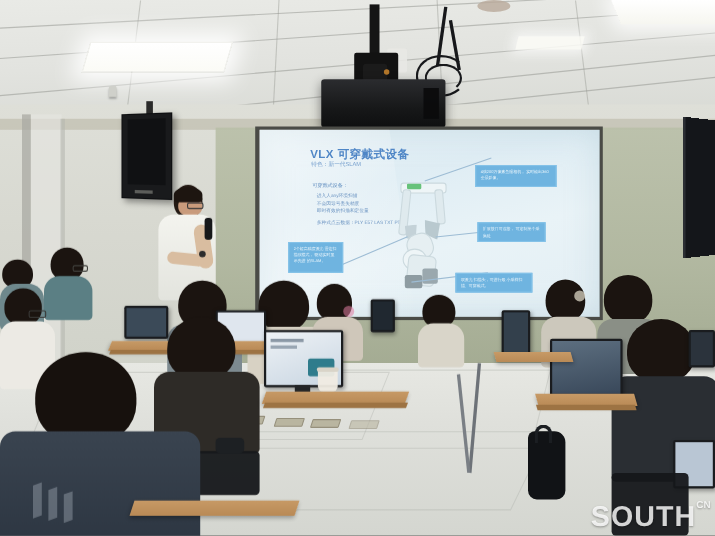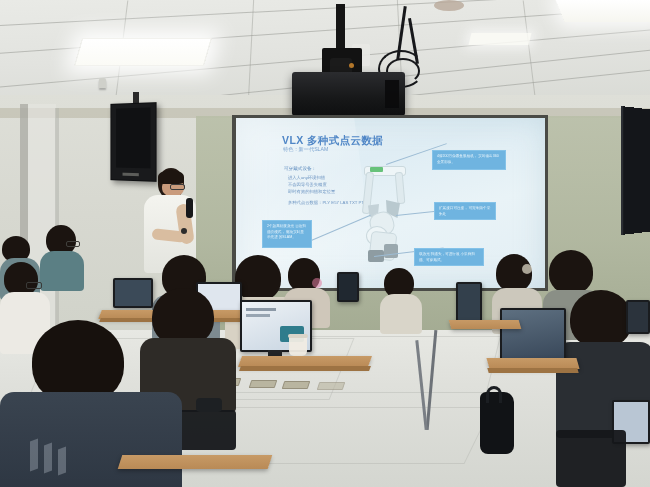--- a/index.html
+++ b/index.html
@@ -164,21 +164,21 @@
   <div class="abs" id="proj-head"></div>
   <div class="abs" id="proj-lensbox"></div>
   <div class="abs" id="proj-dot"></div>
   <div class="abs" id="proj-body"></div>
   <div class="abs" id="proj-vent"></div>
 
   <div class="abs" id="screenframe"></div>
   <div class="abs soft" id="screen">
     <div class="glare"></div>
 
-    <div class="abs" id="slide-title">VLX 多种式点云数据</div>
+    <div class="abs" id="slide-title">VLX 可穿戴式设备</div>
     <div class="abs" id="slide-sub">特色：新一代SLAM</div>
     <div class="abs" id="bullet-head">可穿戴式设备：</div>
 
     <div class="bullet" style="left:52px;top:57px;">进入人any环境扫描</div>
     <div class="bullet" style="left:52px;top:64px;">不会因导号丢失精度</div>
     <div class="bullet" style="left:52px;top:71px;">即时有效的扫描和定位量</div>
     <div class="bullet" style="left:52px;top:82px;">多种式点云数据：PLY E57 LAS TXT PTS</div>
 
     <div id="device">
       <div class="dv" id="dv-top"></div>
@@ -351,14 +351,17 @@
   <div class="deskedge" style="left:488px;top:368px;width:90px;height:5px;transform:skewX(16deg)"></div>
 
   <div class="abs" style="left:480px;top:392px;width:34px;height:62px;background:#111316;border-radius:6px 10px 8px 8px;"></div>
   <div class="abs" style="left:486px;top:386px;width:10px;height:14px;border:3px solid #1b1e22;border-radius:50% 50% 0 0;border-bottom:none;"></div>
 
   <div class="abs" style="left:430px;top:330px;width:3px;height:100px;background:#6d7278;transform:rotate(5deg)"></div>
   <div class="abs" style="left:420px;top:340px;width:3px;height:90px;background:#7a7f85;transform:rotate(-6deg)"></div>
 
   <div class="chair" style="left:556px;top:430px;width:70px;height:57px;"></div>
 
+  <div class="abs" id="wm">
+    <span>SOUTH</span><small>CN</small>
+  </div>
 
 </div>
 
 </body></html>

